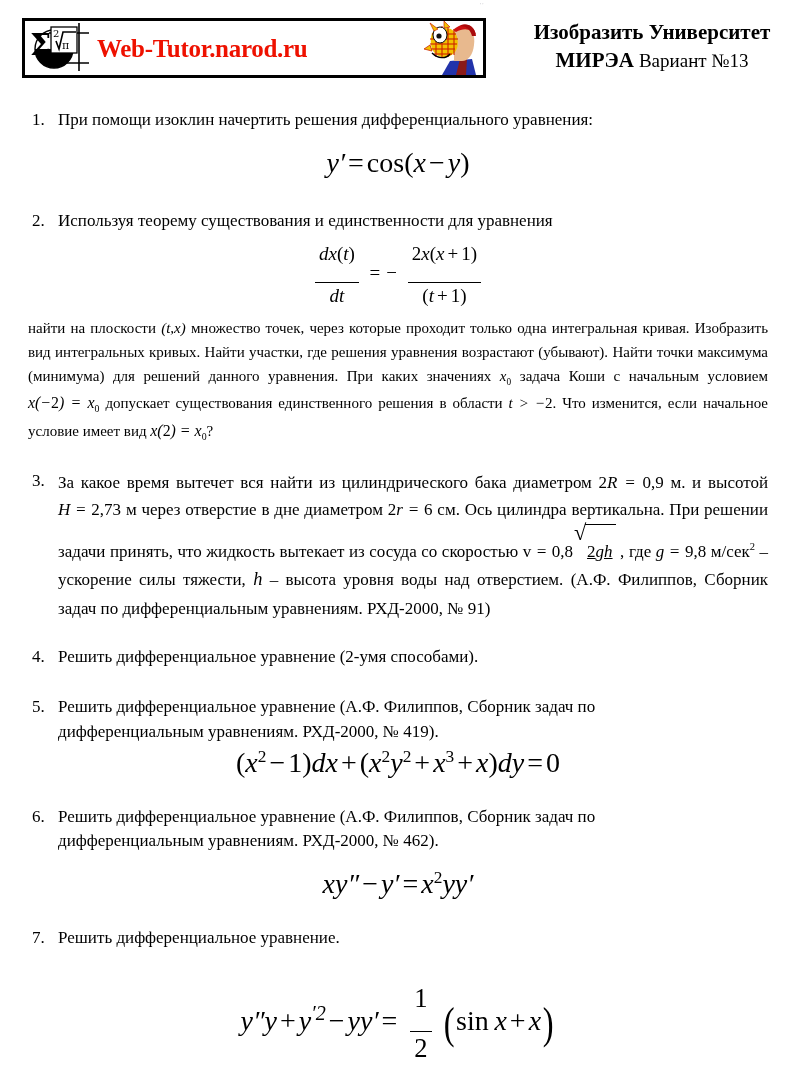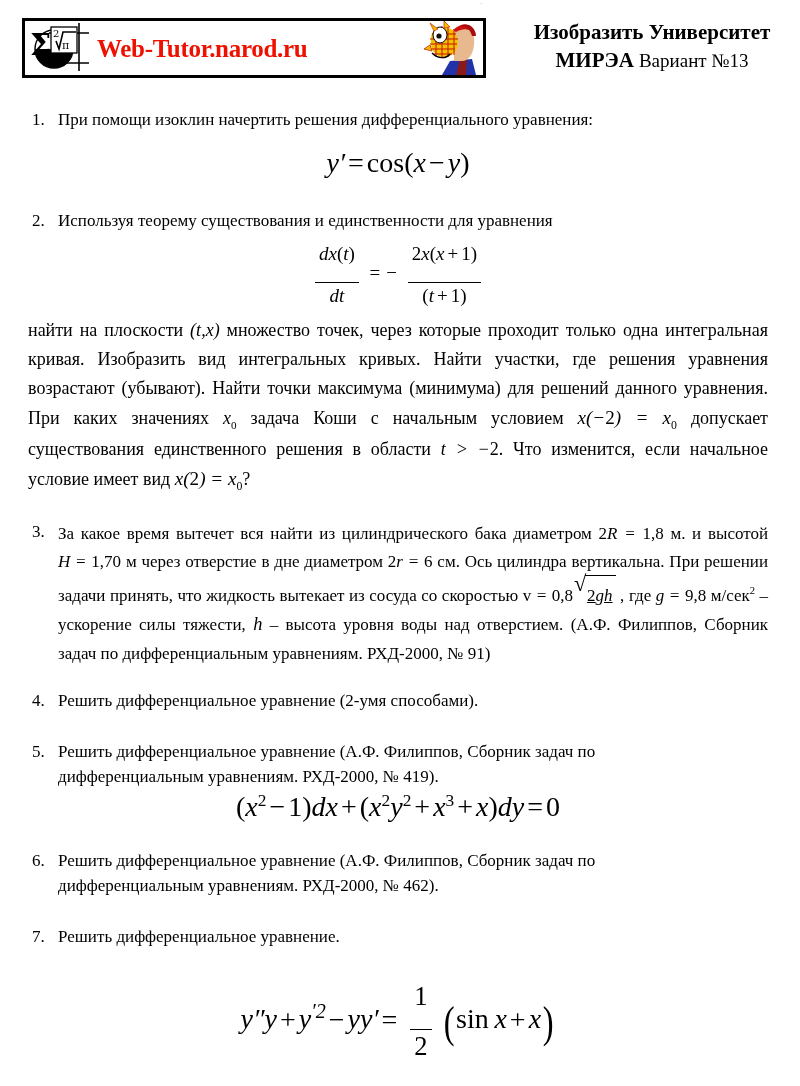--- a/index.html
+++ b/index.html
@@ -126,21 +126,21 @@
   }
   .p-text {
     flex: 1;
     font-size: 17px;
     line-height: 1.45;
   }
   .p-text.just {
     text-align: justify;
   }
   .body-para {
-    font-size: 18px;
+    font-size: 15px;
     line-height: 1.62;
     text-align: justify;
     margin-top: 10px;
     padding-left: 0;
   }
   .formula {
     text-align: center;
     margin-top: 12px;
     font-size: 28px;
     font-style: italic;
@@ -175,21 +175,21 @@
 
   .sqrt {
     display: inline-block;
     position: relative;
     padding-left: 11px;
     margin-left: 1px;
   }
   .sqrt > .radicand {
     display: inline-block;
     border-top: 1.3px solid #000;
-    padding: 6px 3px 0 2px;
+    padding: 13px 3px 0 2px;
     text-decoration: underline;
   }
   .sqrt > .sign {
     position: absolute;
     left: 0;
     top: -2px;
     font-size: 1.32em;
     font-style: normal;
     line-height: 1;
   }
@@ -340,23 +340,23 @@
         <span class="inline-math"><span class="mi">t</span> &gt; −<span class="mn">2</span></span><span>. Что изменится, если  начальное условие имеет вид</span>
         <span class="inline-math" style="font-size:1.06em;"><span class="mi">x</span>(<span class="mn">2</span>) = <span class="mi">x</span><sub class="sb">0</sub></span><span>?</span>
       </div>
     </div>
 
     <div class="problem" style="margin-top:24px;">
       <div class="p-head">
         <div class="p-num">3.</div>
         <div class="p-text just" style="line-height:1.62;">
           <span>За какое время вытечет вся найти из цилиндрического бака диаметром</span>
-          <span class="inline-math"><span class="mn">2</span><span class="mi">R</span> = <span class="mn">1,8</span></span>
+          <span class="inline-math"><span class="mn">2</span><span class="mi">R</span> = <span class="mn">0,9</span></span>
           <span>м. и высотой</span>
-          <span class="inline-math"><span class="mi">H</span> = <span class="mn">1,70</span></span>
+          <span class="inline-math"><span class="mi">H</span> = <span class="mn">2,73</span></span>
           <span>м через отверстие в дне диаметром</span>
           <span class="inline-math"><span class="mn">2</span><span class="mi">r</span> =</span>
           <span>6 см. Ось цилиндра вертикальна. При решении задачи принять, что жидкость вытекает из сосуда со скоростью</span>
           <span class="inline-math">
             <span class="mo">v</span> = <span class="mn">0,8</span><span class="sqrt"><span class="sign">√</span><span class="radicand"><span class="mn">2</span><span class="mi">gh</span></span></span>
           </span><span>, где</span>
           <span class="inline-math"><span class="mi">g</span> = <span class="mn">9,8</span></span>
           <span>м/сек</span><sup class="exn">2</sup>
           <span>– ускорение силы тяжести,</span>
           <span class="inline-math" style="font-size:1.08em;"><span class="mi">h</span></span>
@@ -380,20 +380,23 @@
       <div class="formula" style="margin-top:2px;">
         <span class="mo">(</span><span class="mi">x</span><sup class="exn">2</sup><span class="op">−</span><span class="mn">1</span><span class="mo">)</span><span class="mi">dx</span><span class="op">+</span><span class="mo">(</span><span class="mi">x</span><sup class="exn">2</sup><span class="mi">y</span><sup class="exn">2</sup><span class="op">+</span><span class="mi">x</span><sup class="exn">3</sup><span class="op">+</span><span class="mi">x</span><span class="mo">)</span><span class="mi">dy</span><span class="op">=</span><span class="mn">0</span>
       </div>
     </div>
 
     <div class="problem" style="margin-top:26px;">
       <div class="p-head">
         <div class="p-num">6.</div>
         <div class="p-text" style="max-width:560px;">Решить дифференциальное уравнение (А.Ф. Филиппов, Сборник задач по дифференциальным уравнениям. РХД-2000, № 462).</div>
       </div>
+      <div class="formula" style="margin-top:14px;">
+        <span class="mi">xy</span><span class="prime">″</span><span class="op">−</span><span class="mi">y</span><span class="prime">′</span><span class="op">=</span><span class="mi">x</span><sup class="exn">2</sup><span class="mi">yy</span><span class="prime">′</span>
+      </div>
     </div>
 
     <div class="problem" style="margin-top:26px;">
       <div class="p-head">
         <div class="p-num">7.</div>
         <div class="p-text">Решить дифференциальное уравнение.</div>
       </div>
       <div class="formula" style="margin-top:33px;">
         <span class="mi">y</span><span class="prime">″</span><span class="mi">y</span><span class="op">+</span><span class="mi">y</span><span class="prime" style="font-size:0.72em;vertical-align:super;">′2</span><span class="op">−</span><span class="mi">yy</span><span class="prime">′</span><span class="op">=</span>
         <span class="frac" style="font-size:0.95em;">

